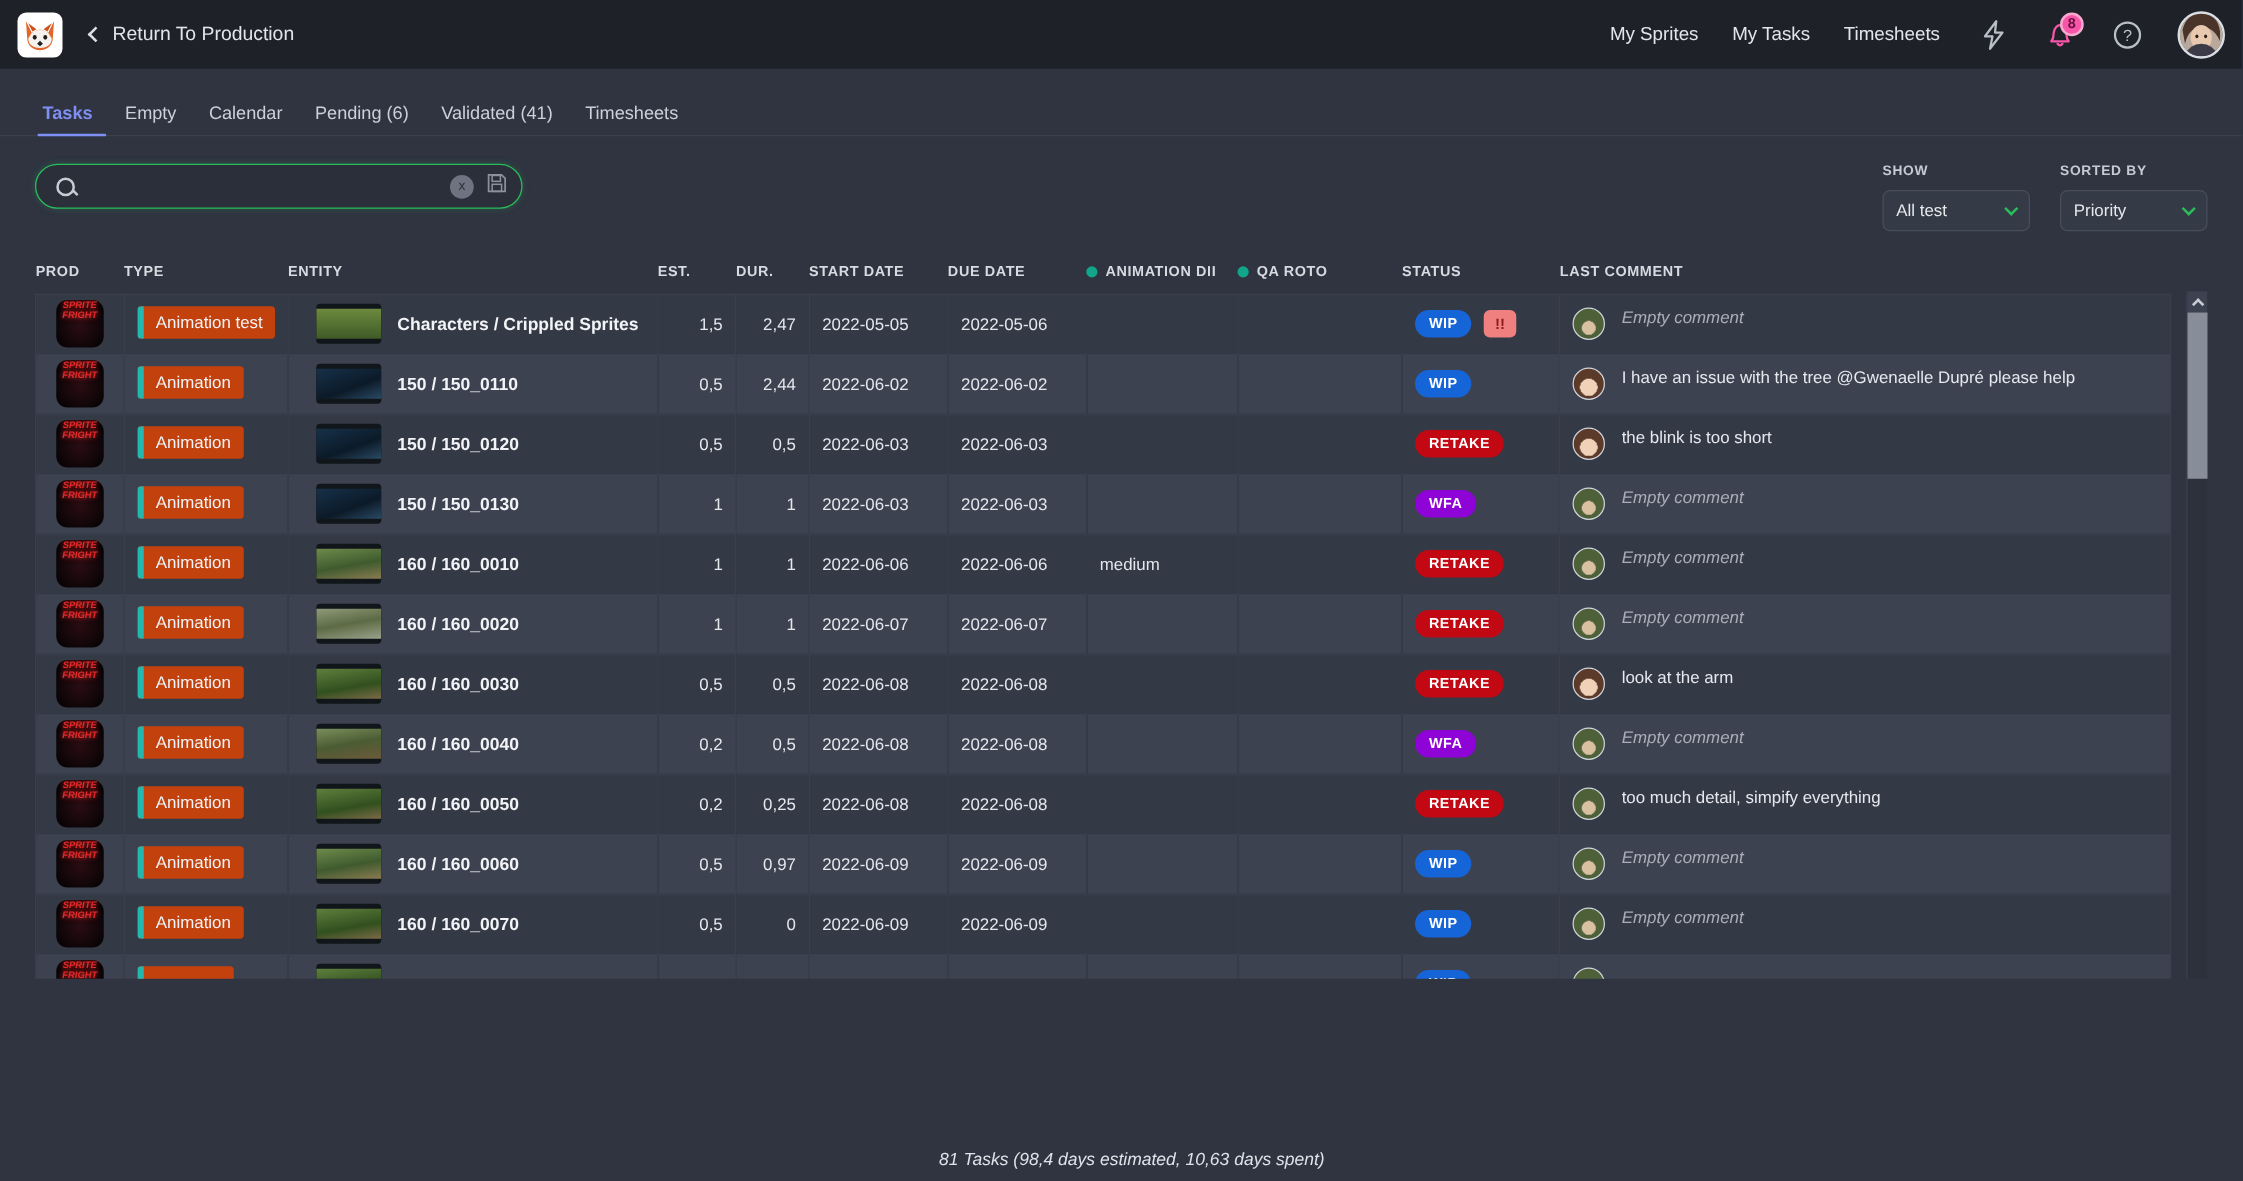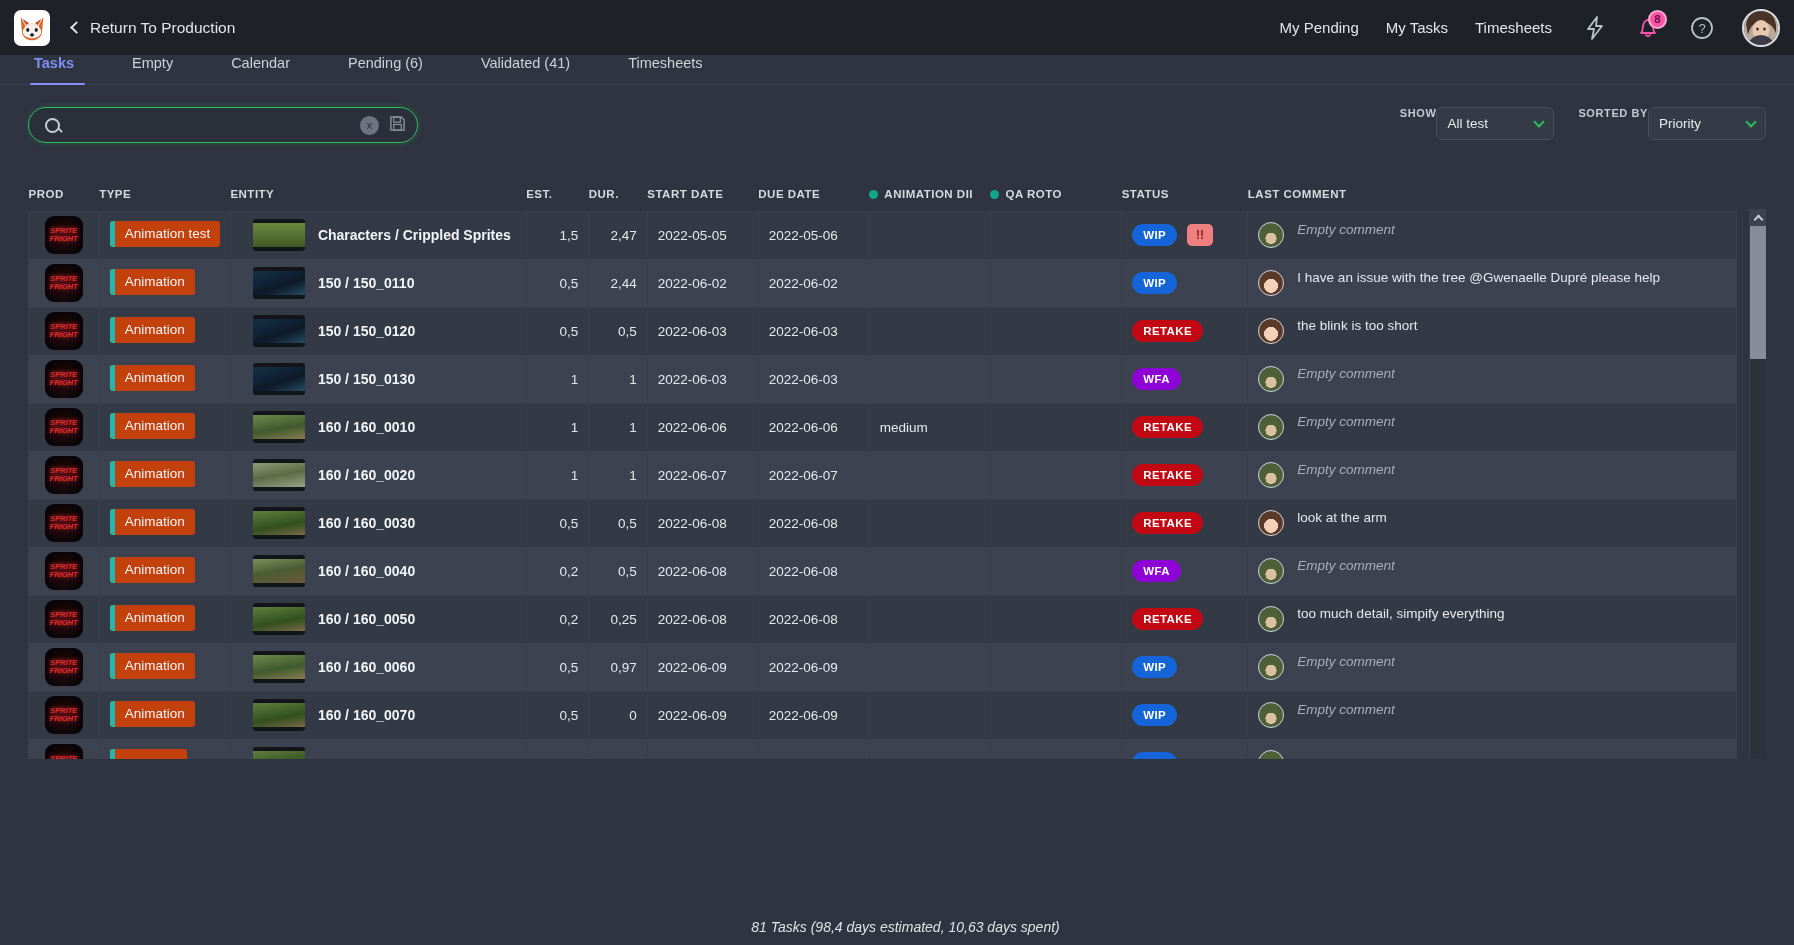--- a/index.html
+++ b/index.html
@@ -58,25 +58,24 @@
   }
   .avatar-top {
     width: 38px; height: 38px; border-radius: 50%;
     border: 2px solid #d9dde4;
     overflow: hidden; cursor: pointer;
     background: #6b5a52;
   }
 
   
   .tabbar {
-    height: 30px; background: #2f3440;
-    display: flex; 
+    height: 54px; background: #2f3440;
+    display: flex; align-items: flex-end;
     padding: 0 28px;
     border-bottom: 1px solid #3a4050;
-    gap: 32px;
   }
   .tab {
     font-size: 14.5px; color: #ccd0d8;
     padding: 0 13px 9px 13px; cursor: pointer;
     position: relative;
   }
   .tab:first-child { padding-left: 6px; }
   .tab.active { color: #7f8ff4; font-weight: bold; }
   .tab.active::after {
     content: ""; position: absolute; left: 2px; right: 2px; bottom: -1px;
@@ -121,21 +120,21 @@
   .save-ic { margin-left: 10px; margin-right: 4px; cursor: pointer; flex: 0 0 auto; }
   .chips { display: flex; gap: 10px; margin-top: 13px; padding-left: 10px; }
   .chip {
     background: #5a6070; color: #e3e6eb;
     font-size: 11.5px; border-radius: 11px;
     padding: 4px 11px; cursor: pointer; white-space: nowrap;
   }
   .rightfilters {
     margin-left: auto; display: flex; gap: 24px; padding-top: 0px;
   }
-  .ffield { display: flex; flex-direction: row; }
+  .ffield { display: flex; flex-direction: column; }
   .flabel {
     font-size: 11px; font-weight: bold; letter-spacing: .6px;
     color: #c6cad2; margin-bottom: 9px;
   }
   .fselect {
     width: 118px; height: 33px; border-radius: 6px;
     border: 1px solid #474d5c; background: #343a46;
     display: flex; align-items: center; padding: 0 10px;
     font-size: 13.5px; color: #e6e8ec; cursor: pointer;
   }
@@ -169,21 +168,21 @@
     overflow: hidden; white-space: nowrap;
   }
   tbody tr.odd td { background: #343946; }
   tbody tr.even td { background: #3d4250; }
   td.num { text-align: right; }
   td.nopad { padding: 0; }
 
   .prodthumb {
     width: 38px; height: 38px; border-radius: 9px;
     background: radial-gradient(circle at 50% 55%, #2a0d13 0%, #0a0406 72%);
-    display: flex; align-items: center; justify-content: center;
+    display: flex; justify-content: center;
     margin: 0 auto;
     overflow: hidden;
   }
   .prodthumb span {
     color: #e22b2b; font-size: 7.5px; font-weight: bold;
     line-height: 8px; text-align: center;
     font-family: "Liberation Sans", sans-serif;
     font-style: italic;
     text-shadow: 0 0 4px #ff2b2b;
   }
@@ -272,21 +271,21 @@
       <path d="M16 21 L13.5 23.5 L16 25.5 L18.5 23.5 Z" fill="#22201e"></path>
     </svg>
   </div>
 
   <div class="back-link">
     <span class="chev-left"></span>
     <span>Return To Production</span>
   </div>
 
   <div class="topnav">
-    <a>My Pending</a>
+    <a>My Sprites</a>
     <a>My Tasks</a>
     <a>Timesheets</a>
 
     <div class="icon-btn" style="margin-left:4px;">
       <svg width="24" height="26" viewBox="0 0 24 26">
         <path d="M14 2 L5 14 L11 14 L9 24 L19 11 L13 11 Z" fill="none" stroke="#b9bec8" stroke-width="1.8" stroke-linejoin="round"></path>
       </svg>
     </div>
 
     <div class="bell-wrap icon-btn">

